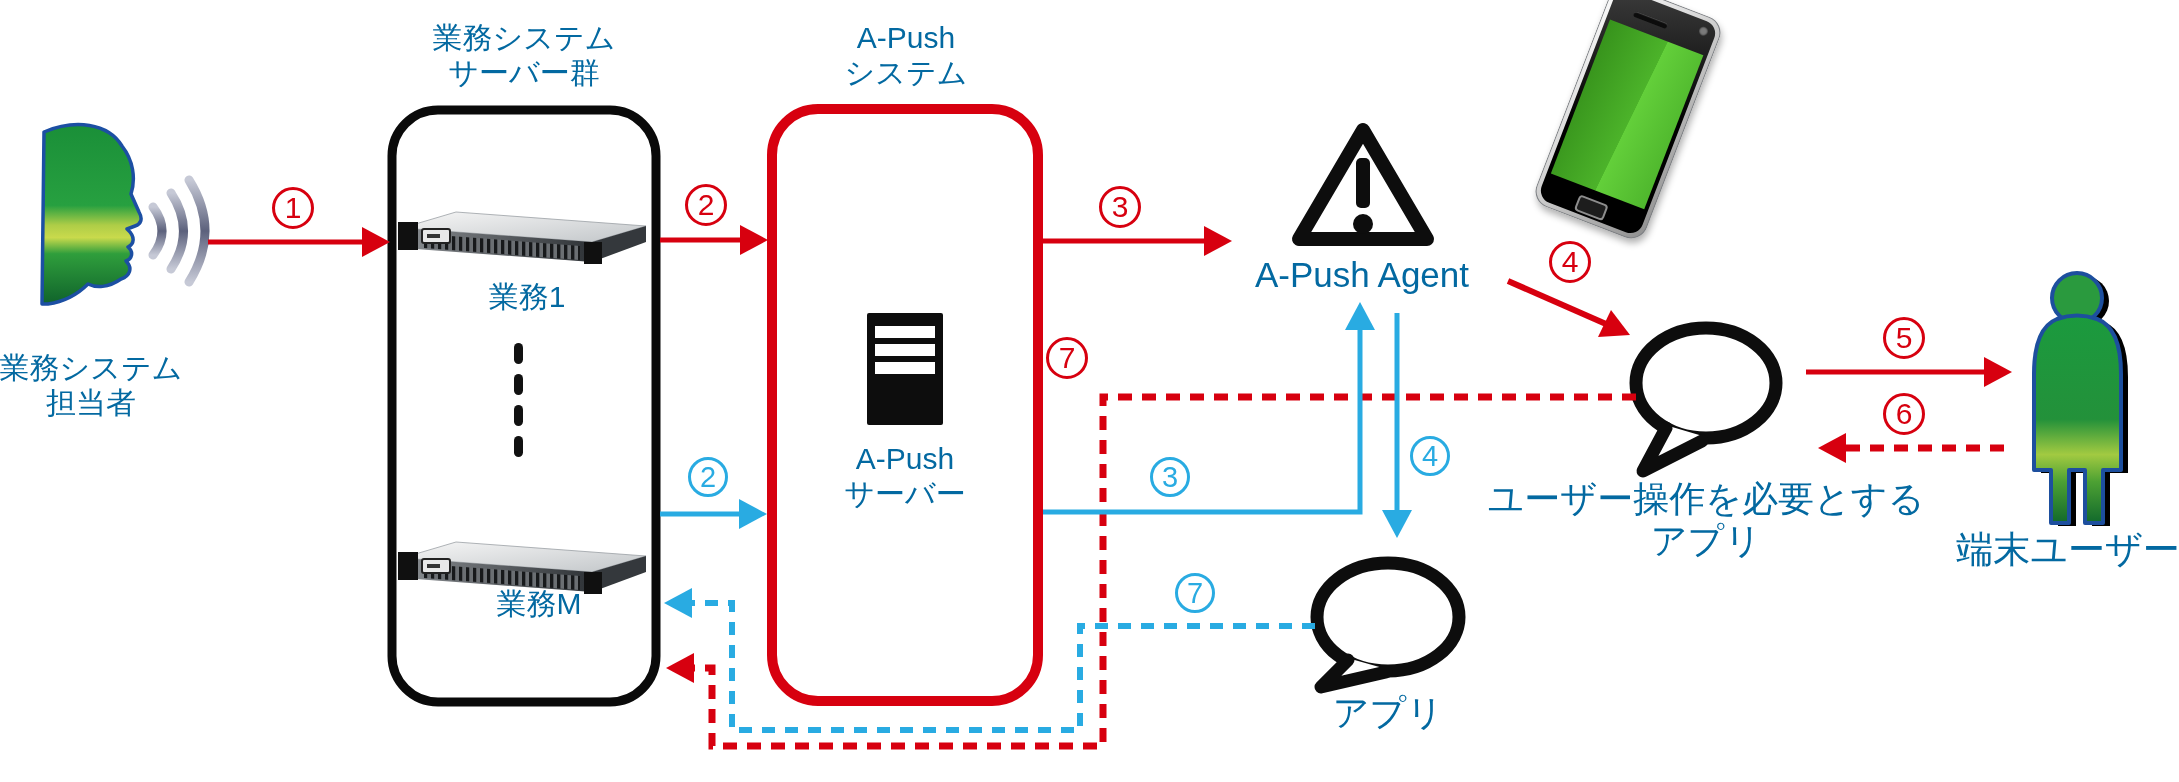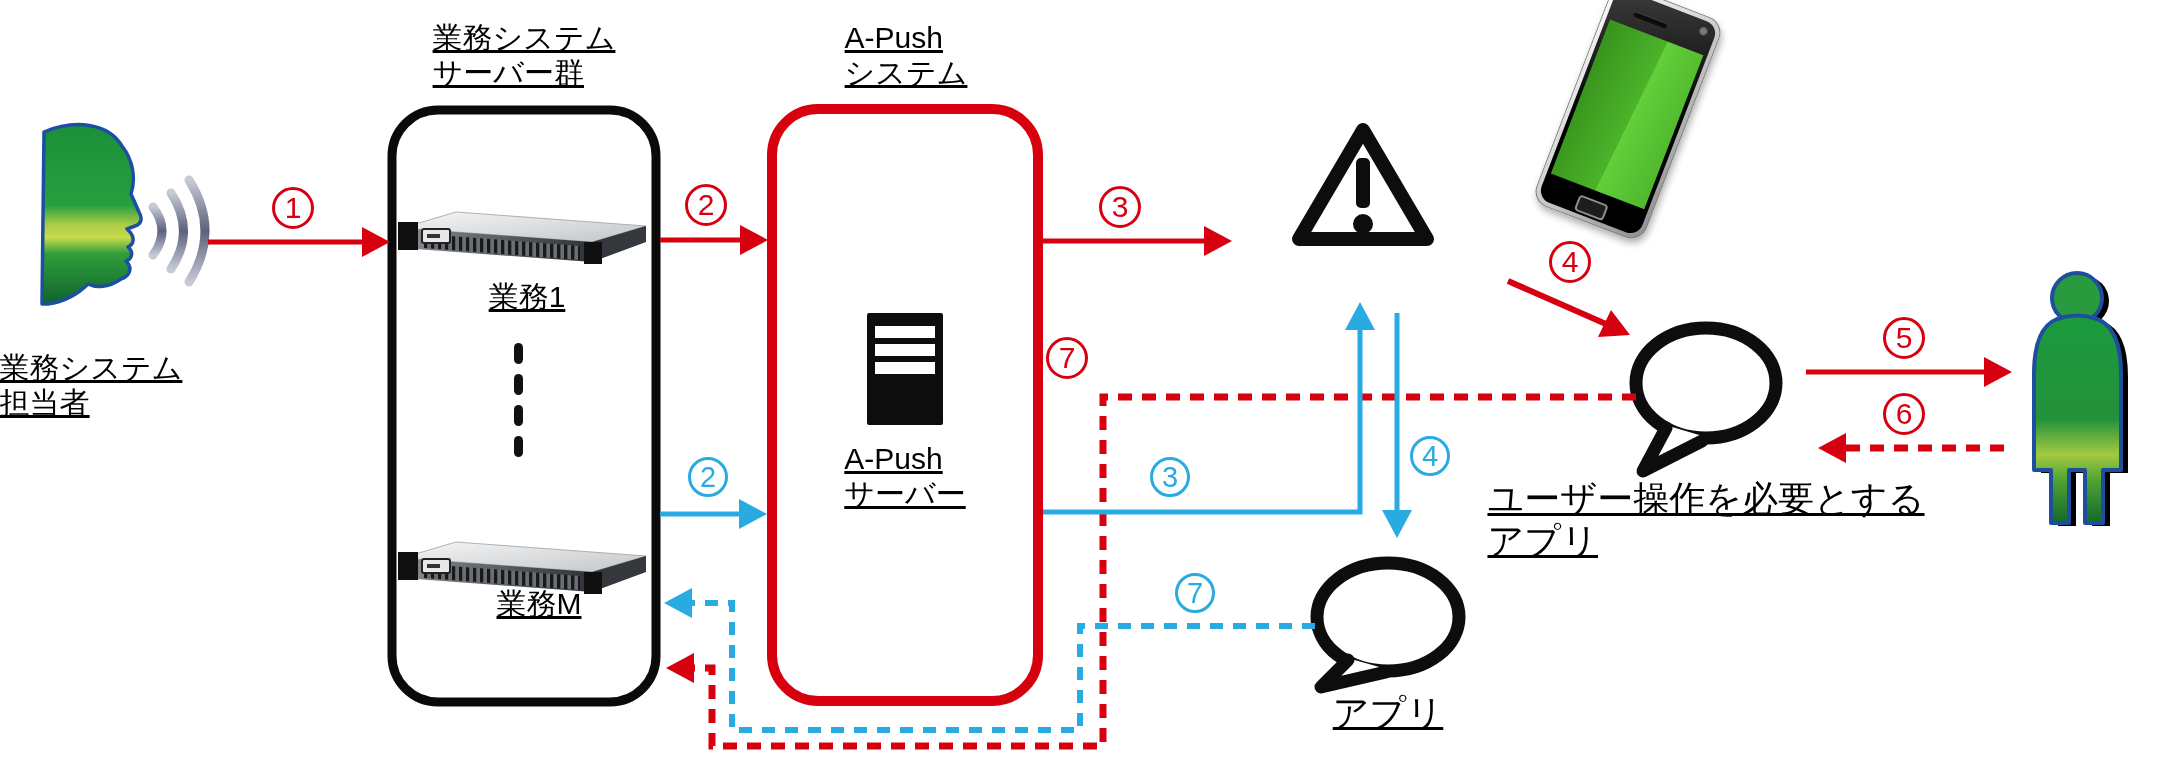--- a/index.html
+++ b/index.html
@@ -2,21 +2,21 @@
 <html><head>
 <meta charset="utf-8">
 <style>
   html,body{margin:0;padding:0;background:#fff;}
   .canvas{
     position:relative;width:2179px;height:782px;background:#ffffff;overflow:hidden;
     font-family:"Liberation Sans","DejaVu Sans",sans-serif;color:#111;
   }
   svg.layer{position:absolute;left:0;top:0;pointer-events:none;}
   
-  .lbl{position:absolute;white-space:nowrap;text-align:left;transform:translateX(-50%);line-height:1.18;color:#000000;text-decoration:underline;}
+  .lbl{position:absolute;white-space:nowrap;text-align:center;transform:translateX(-50%);line-height:1.18;color:#0369a1;}
   .lbl .ln{display:block;}
   .f30{font-size:30px;}
   .f34{font-size:36px;}
   .f35{font-size:35px;}
   .f37{font-size:37px;}
   
   .step{
     position:absolute;width:42px;height:42px;border-radius:50%;
     border:3px solid #d7000f;color:#d7000f;display:flex;align-items:center;justify-content:center;
     font-size:30px;line-height:1;background:transparent;box-sizing:border-box;
@@ -225,30 +225,32 @@
   <div class="lbl f30" style="left:906px;top:20px;">
     <span class="ln">A-Push</span>
     <span class="ln">システム</span>
   </div>
 
   <div class="lbl f30" style="left:905px;top:441px;">
     <span class="ln">A-Push</span>
     <span class="ln">サーバー</span>
   </div>
 
+  <div class="lbl f35" style="left:1362px;top:254px;">A-Push Agent</div>
 
   <div class="lbl f34" style="left:1706px;top:478px;">
     <span class="ln">ユーザー操作を必要とする</span>
     <span class="ln">アプリ</span>
   </div>
 
   <div class="lbl f34" style="left:1388px;top:692px;">
     <span class="ln">アプリ</span>
   </div>
 
+  <div class="lbl f37" style="left:2068px;top:528px;">端末ユーザー</div>
 
   <div class="step" style="left:272px;top:187px;">1</div>
   <div class="step" style="left:685px;top:184px;">2</div>
   <div class="step" style="left:1099px;top:186px;">3</div>
   <div class="step" style="left:1549px;top:241px;">4</div>
   <div class="step" style="left:1883px;top:317px;">5</div>
   <div class="step" style="left:1883px;top:393px;">6</div>
   <div class="step" style="left:1046px;top:337px;">7</div>
 
   <div class="step blue" style="left:688px;top:457px;">2</div>

